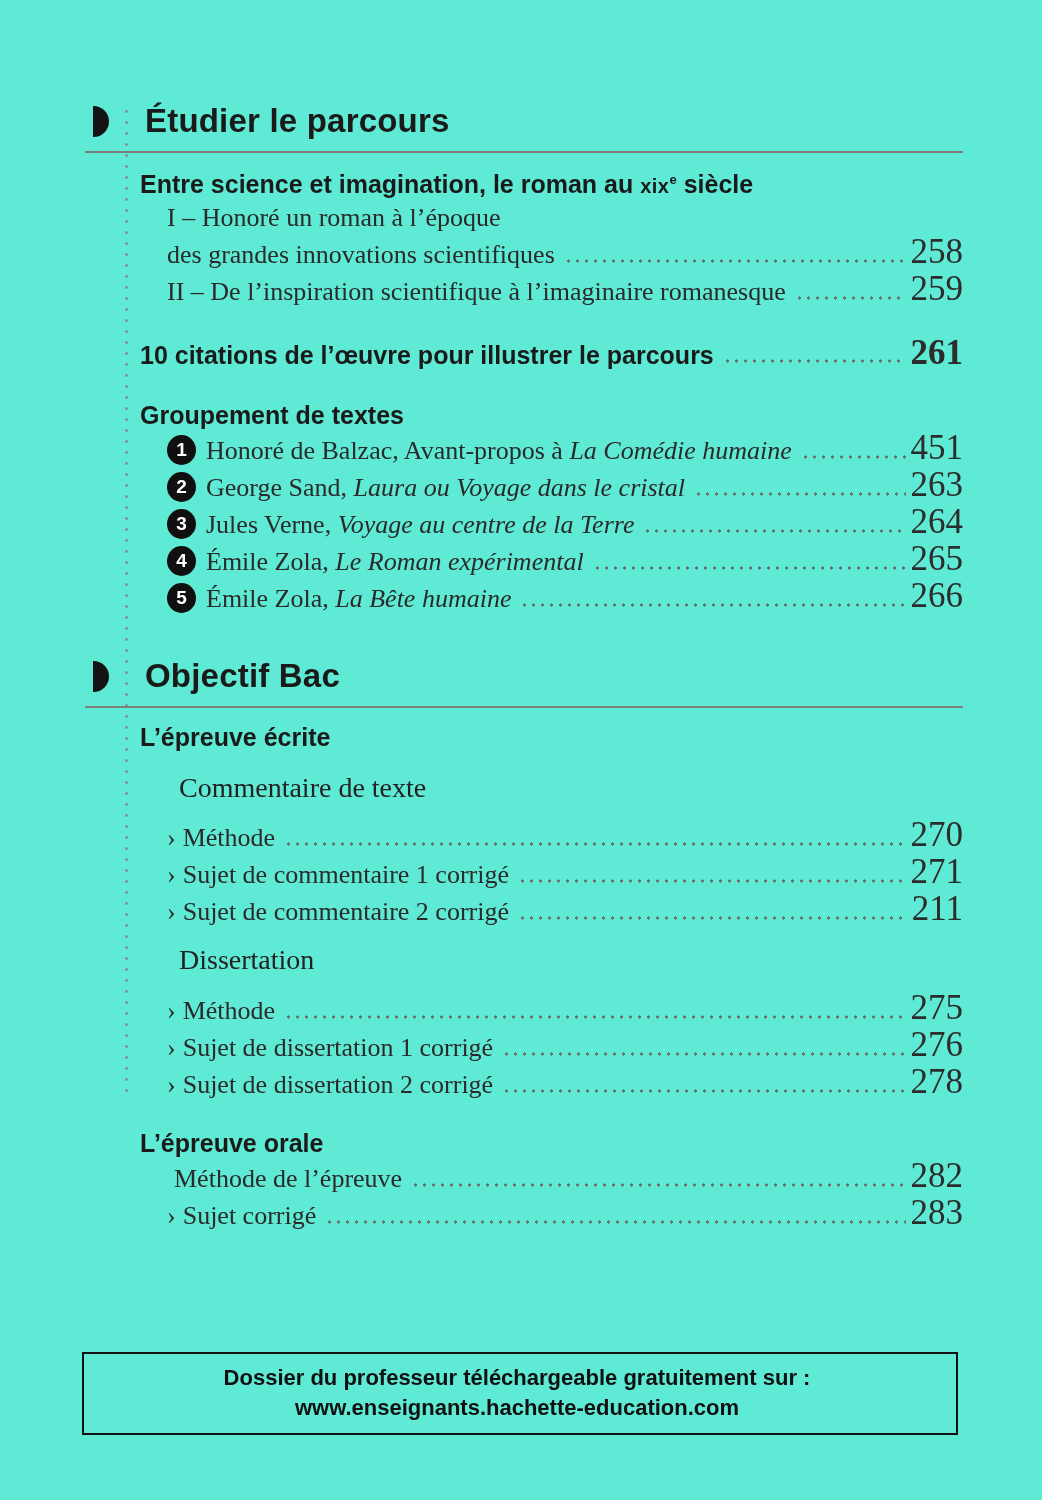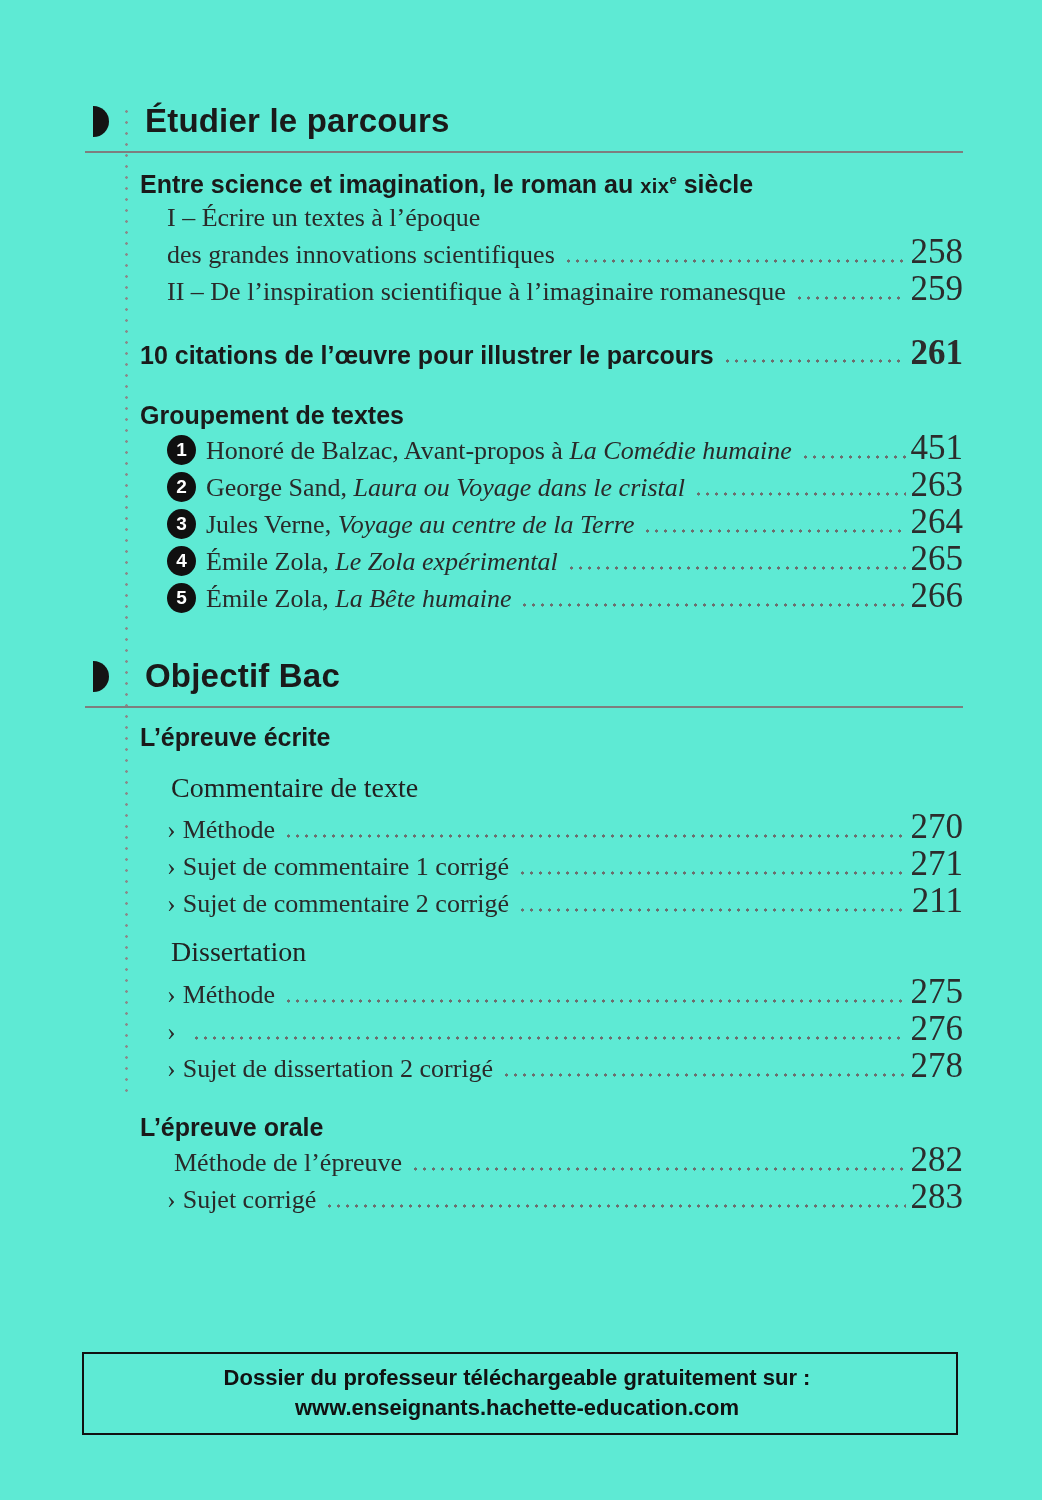--- a/index.html
+++ b/index.html
@@ -49,21 +49,21 @@
     padding-left: 55px;
     font-family: "Liberation Sans", sans-serif;
     font-weight: bold;
     font-size: 25px;
     line-height: 1.3;
   }
   .subhead .caps { font-size: 20px; letter-spacing: 0.5px; }
   .subhead sup { font-size: 13px; }
 
   .serifhead {
-    margin: 4px;
+    margin: 12px;
     padding-left: 82px;
     font-family: "Liberation Serif", serif;
     font-weight: normal;
     font-size: 28px;
     line-height: 1.3;
     color: #222222;
   }
 
   .item, .toc-row {
     padding-left: 82px;
@@ -143,21 +143,21 @@
 
     <section>
       <div class="section-head">
         <span class="halfmoon"></span>
         <h1 class="section-title">Étudier le parcours</h1>
       </div>
       <div class="rule"></div>
 
       <h2 class="subhead mt-entre"><span>Entre science et imagination, le roman au </span><span class="caps">xix</span><sup>e</sup><span> siècle</span></h2>
 
-      <div class="item">I – Écrire un textes à l’époque</div>
+      <div class="item">I – Honoré un roman à l’époque</div>
       <div class="toc-row">
         <span class="lbl">des grandes innovations scientifiques</span>
         <span class="leader"></span>
         <span class="pg">258</span>
       </div>
       <div class="toc-row">
         <span class="lbl">II – De l’inspiration scientifique à l’imaginaire romanesque</span>
         <span class="leader"></span>
         <span class="pg">259</span>
       </div>
@@ -183,21 +183,21 @@
         <span class="pg">263</span>
       </div>
       <div class="toc-row">
         <span class="numcircle">3</span>
         <span class="lbl"><span>Jules Verne, </span><i>Voyage au centre de la Terre</i></span>
         <span class="leader"></span>
         <span class="pg">264</span>
       </div>
       <div class="toc-row">
         <span class="numcircle">4</span>
-        <span class="lbl"><span>Émile Zola, </span><i>Le Zola expérimental</i></span>
+        <span class="lbl"><span>Émile Zola, </span><i>Le Roman expérimental</i></span>
         <span class="leader"></span>
         <span class="pg">265</span>
       </div>
       <div class="toc-row">
         <span class="numcircle">5</span>
         <span class="lbl"><span>Émile Zola, </span><i>La Bête humaine</i></span>
         <span class="leader"></span>
         <span class="pg">266</span>
       </div>
     </section>
@@ -233,20 +233,21 @@
 
       <h3 class="serifhead mt-dissertation">Dissertation</h3>
       <div class="toc-row">
         <span class="chev">›</span>
         <span class="lbl">Méthode</span>
         <span class="leader"></span>
         <span class="pg">275</span>
       </div>
       <div class="toc-row">
         <span class="chev">›</span>
+        <span class="lbl">Sujet de dissertation 1 corrigé</span>
         <span class="leader"></span>
         <span class="pg">276</span>
       </div>
       <div class="toc-row">
         <span class="chev">›</span>
         <span class="lbl">Sujet de dissertation 2 corrigé</span>
         <span class="leader"></span>
         <span class="pg">278</span>
       </div>
 

